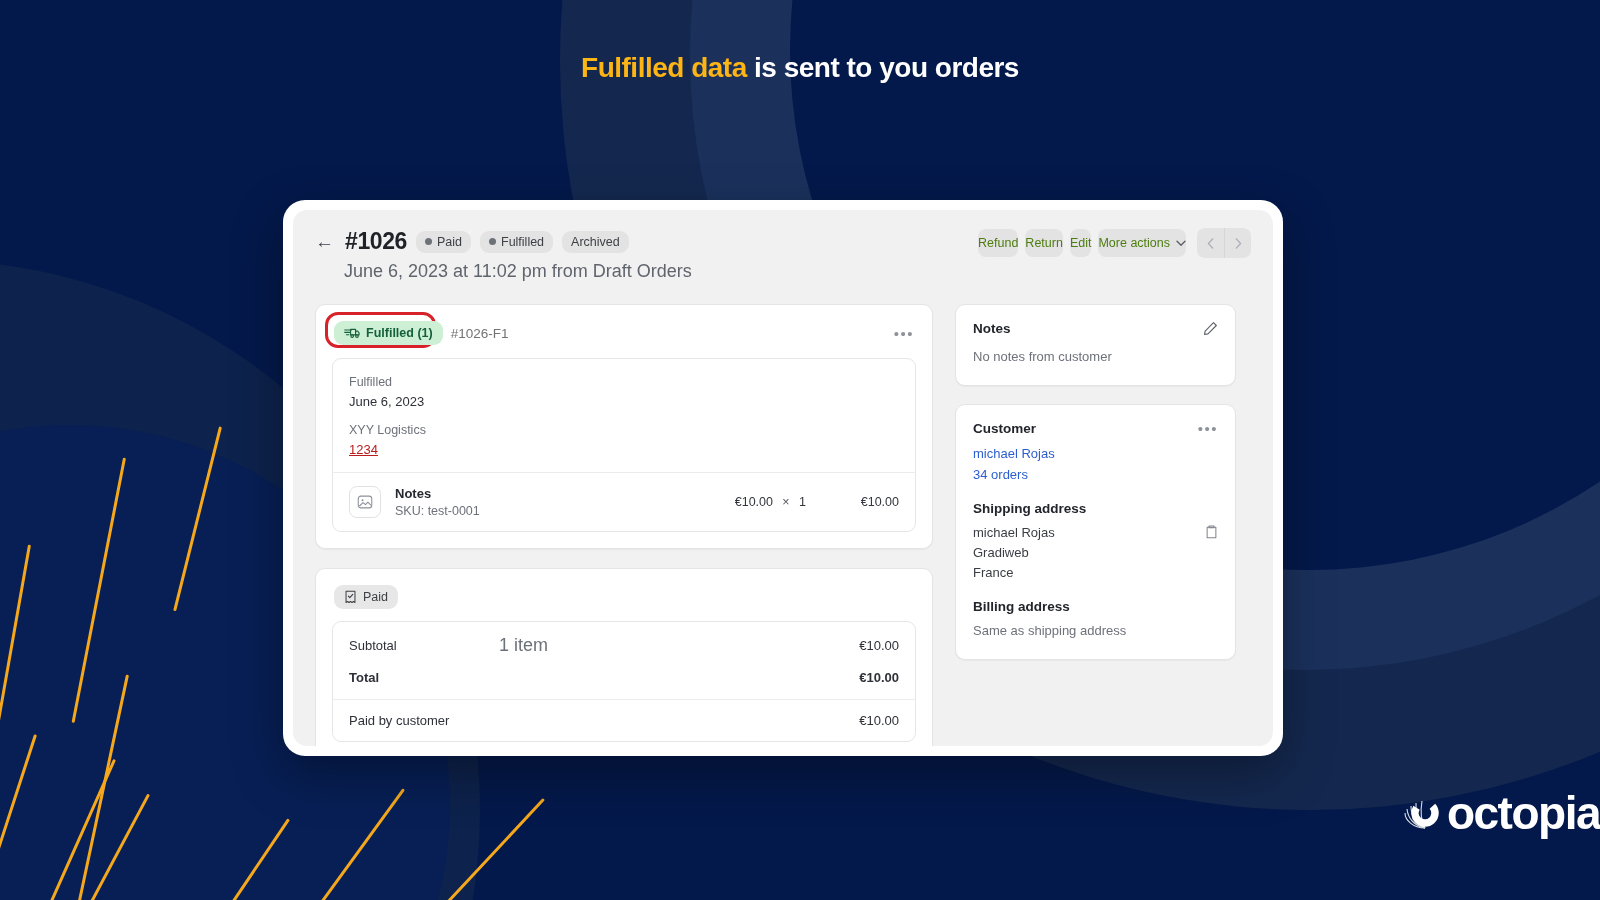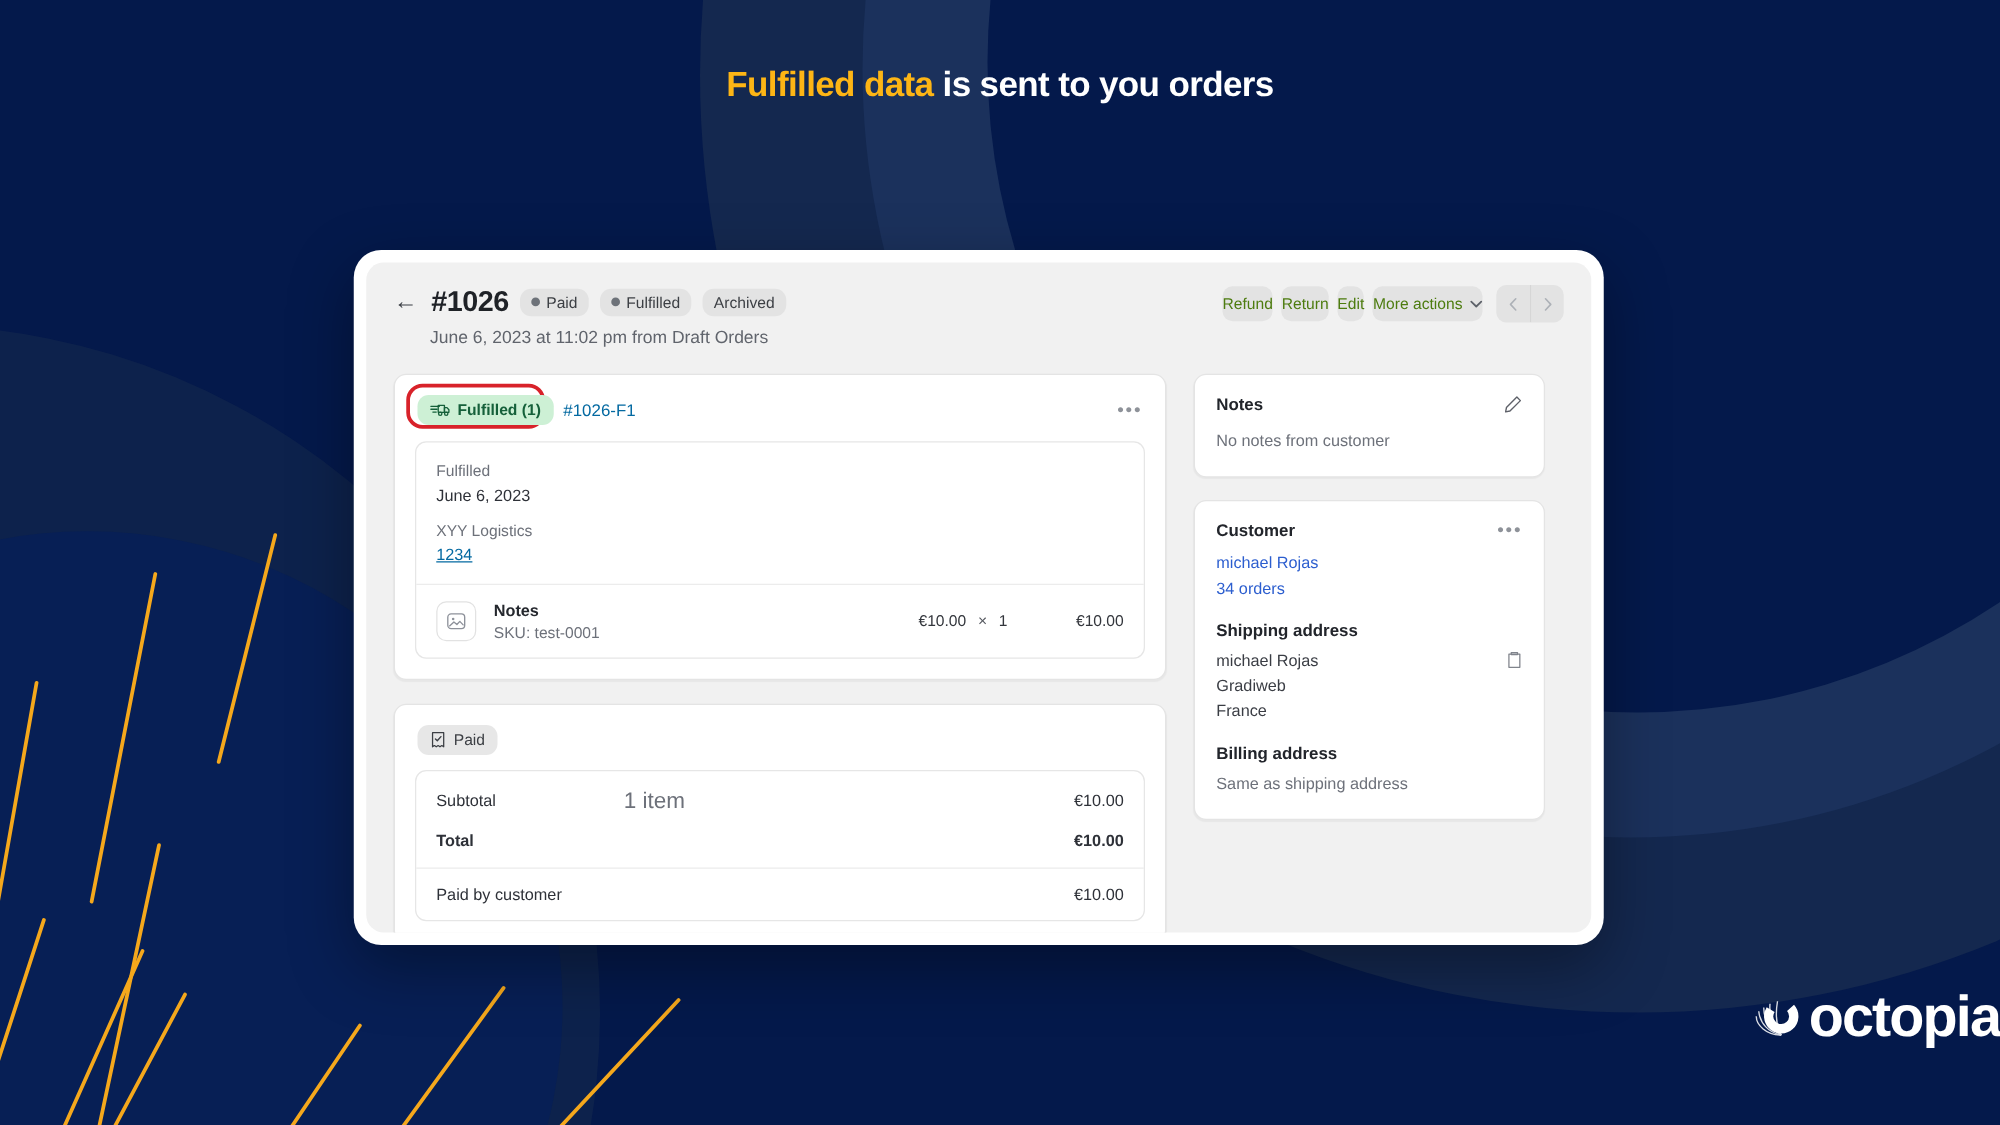--- a/index.html
+++ b/index.html
@@ -48,21 +48,21 @@
   .oh-title-row { display:flex; align-items:center; gap:9px; }
   .back-arrow { font-size:19px; color:#3b3f45; line-height:1; cursor:pointer; margin-right:2px; }
   .order-num { font-size:23px; font-weight:bold; color:#1f2227; letter-spacing:-.4px; }
   .badge {
     display:inline-flex; align-items:center; gap:5px;
     background:#e3e3e3; color:#3c3f44; border-radius:9px;
     padding:2px 9px; font-size:12.5px; line-height:18px;
   }
   .dot { width:7px; height:7px; border-radius:50%; background:#8a8f98; display:inline-block; }
   .dot.dark { background:#6d7279; }
-  .order-date { font-size:14px; color:#60646c; margin-top:6px; margin-left:29px; }
+  .order-date { font-size:18px; color:#60646c; margin-top:6px; margin-left:29px; }
 
   .oh-right { display:flex; align-items:center; gap:7px; }
   .btn {
     background:#e3e3e3; color:#4d7c0f; border:none; border-radius:8px;
     font-size:12.5px; font-family:Liberation Sans, sans-serif; padding:7px 0; cursor:pointer;
     display:inline-flex; align-items:center; gap:6px;
   }
   .chev { font-size:9px; color:#5d6169; }
   .navgrp { display:flex; margin-left:4px; }
   .navbtn {
@@ -87,28 +87,28 @@
   .fulfil-badge {
     display:inline-flex; align-items:center; gap:6px;
     background:#cdf0d5; color:#15603a; border-radius:9px;
     padding:3px 10px; font-size:12.5px; font-weight:bold; line-height:18px;
     position:relative; z-index:2;
   }
   .hl-ring {
     position:absolute; left:9px; top:7px; width:111px; height:36px;
     border:3.5px solid #d8222a; border-radius:13px; z-index:1;
   }
-  .fulfil-name { font-size:13.5px; color:#0369a1; margin-left:8px;text-align:center; }
+  .fulfil-name { font-size:13.5px; color:#737373; margin-left:8px;text-align:center; }
   .kebab { margin-left:auto; color:#8e9299; font-size:15px; letter-spacing:1.5px; line-height:1; cursor:pointer; }
 
   .inner-box { margin:0 16px 16px 16px; border:1px solid #e6e6e6; border-radius:9px; }
   .inner-pad { padding:14px 16px 14px 16px; }
   .lbl-mut { font-size:12.5px; color:#6d717a; line-height:19px; }
   .val-dark { font-size:13px; color:#2e3138; line-height:20px; }
-  .link { color:#0369a1; font-size:13px; text-decoration:underline; cursor:pointer; }
+  .link { color:#b91c1c; font-size:13px; text-decoration:underline; cursor:pointer; }
   .gap8 { height:9px; }
 
   .item-row { display:flex; align-items:center; padding:13px 16px; border-top:1px solid #ececec; }
   .thumb {
     width:32px; height:32px; border:1px solid #e2e2e2; border-radius:8px;
     display:flex; align-items:center; justify-content:center; color:#8d919a; flex:none;
   }
   .item-info { margin-left:14px; }
   .item-name { font-size:13px; font-weight:bold; color:#25282e; }
   .item-sku { font-size:12.5px; color:#6d717a; margin-top:3px; }

